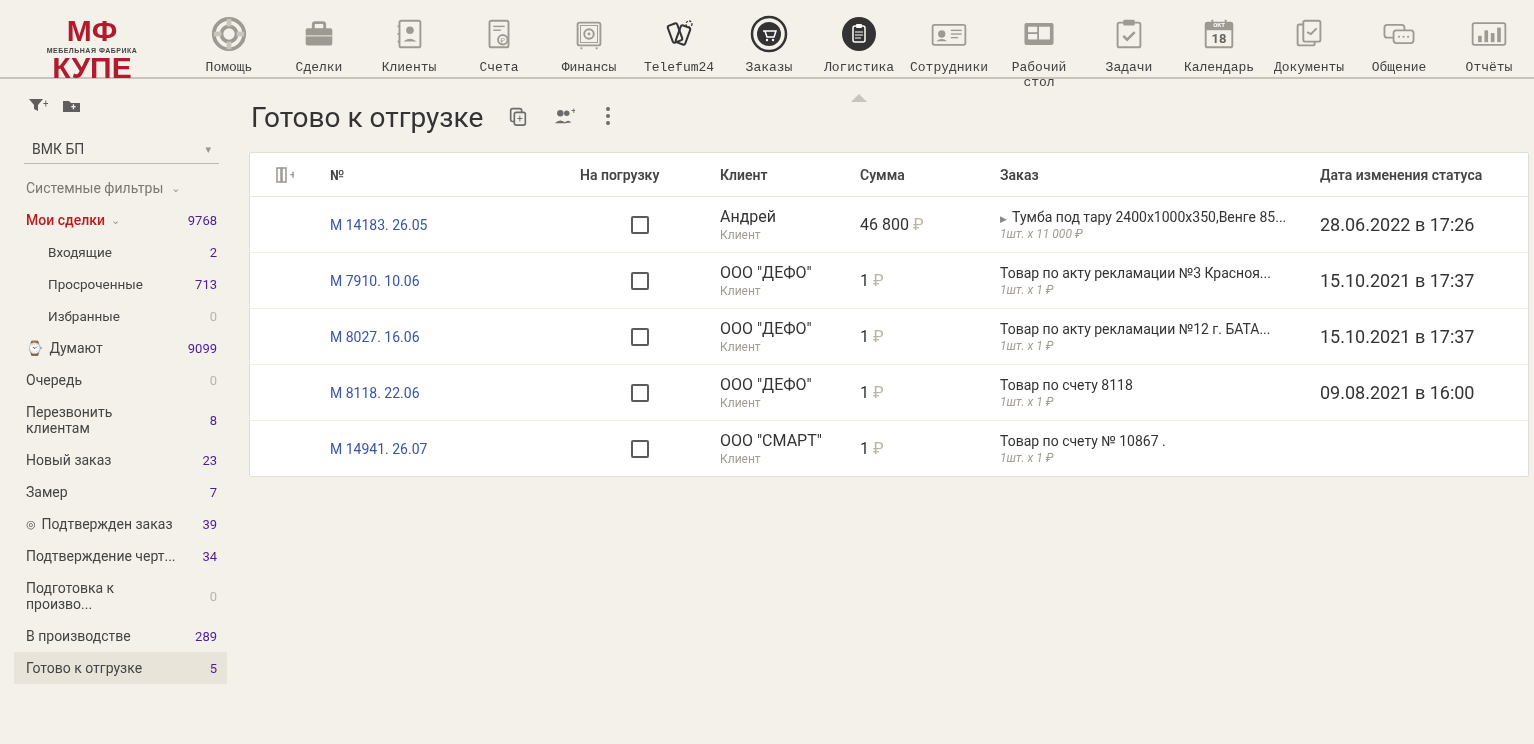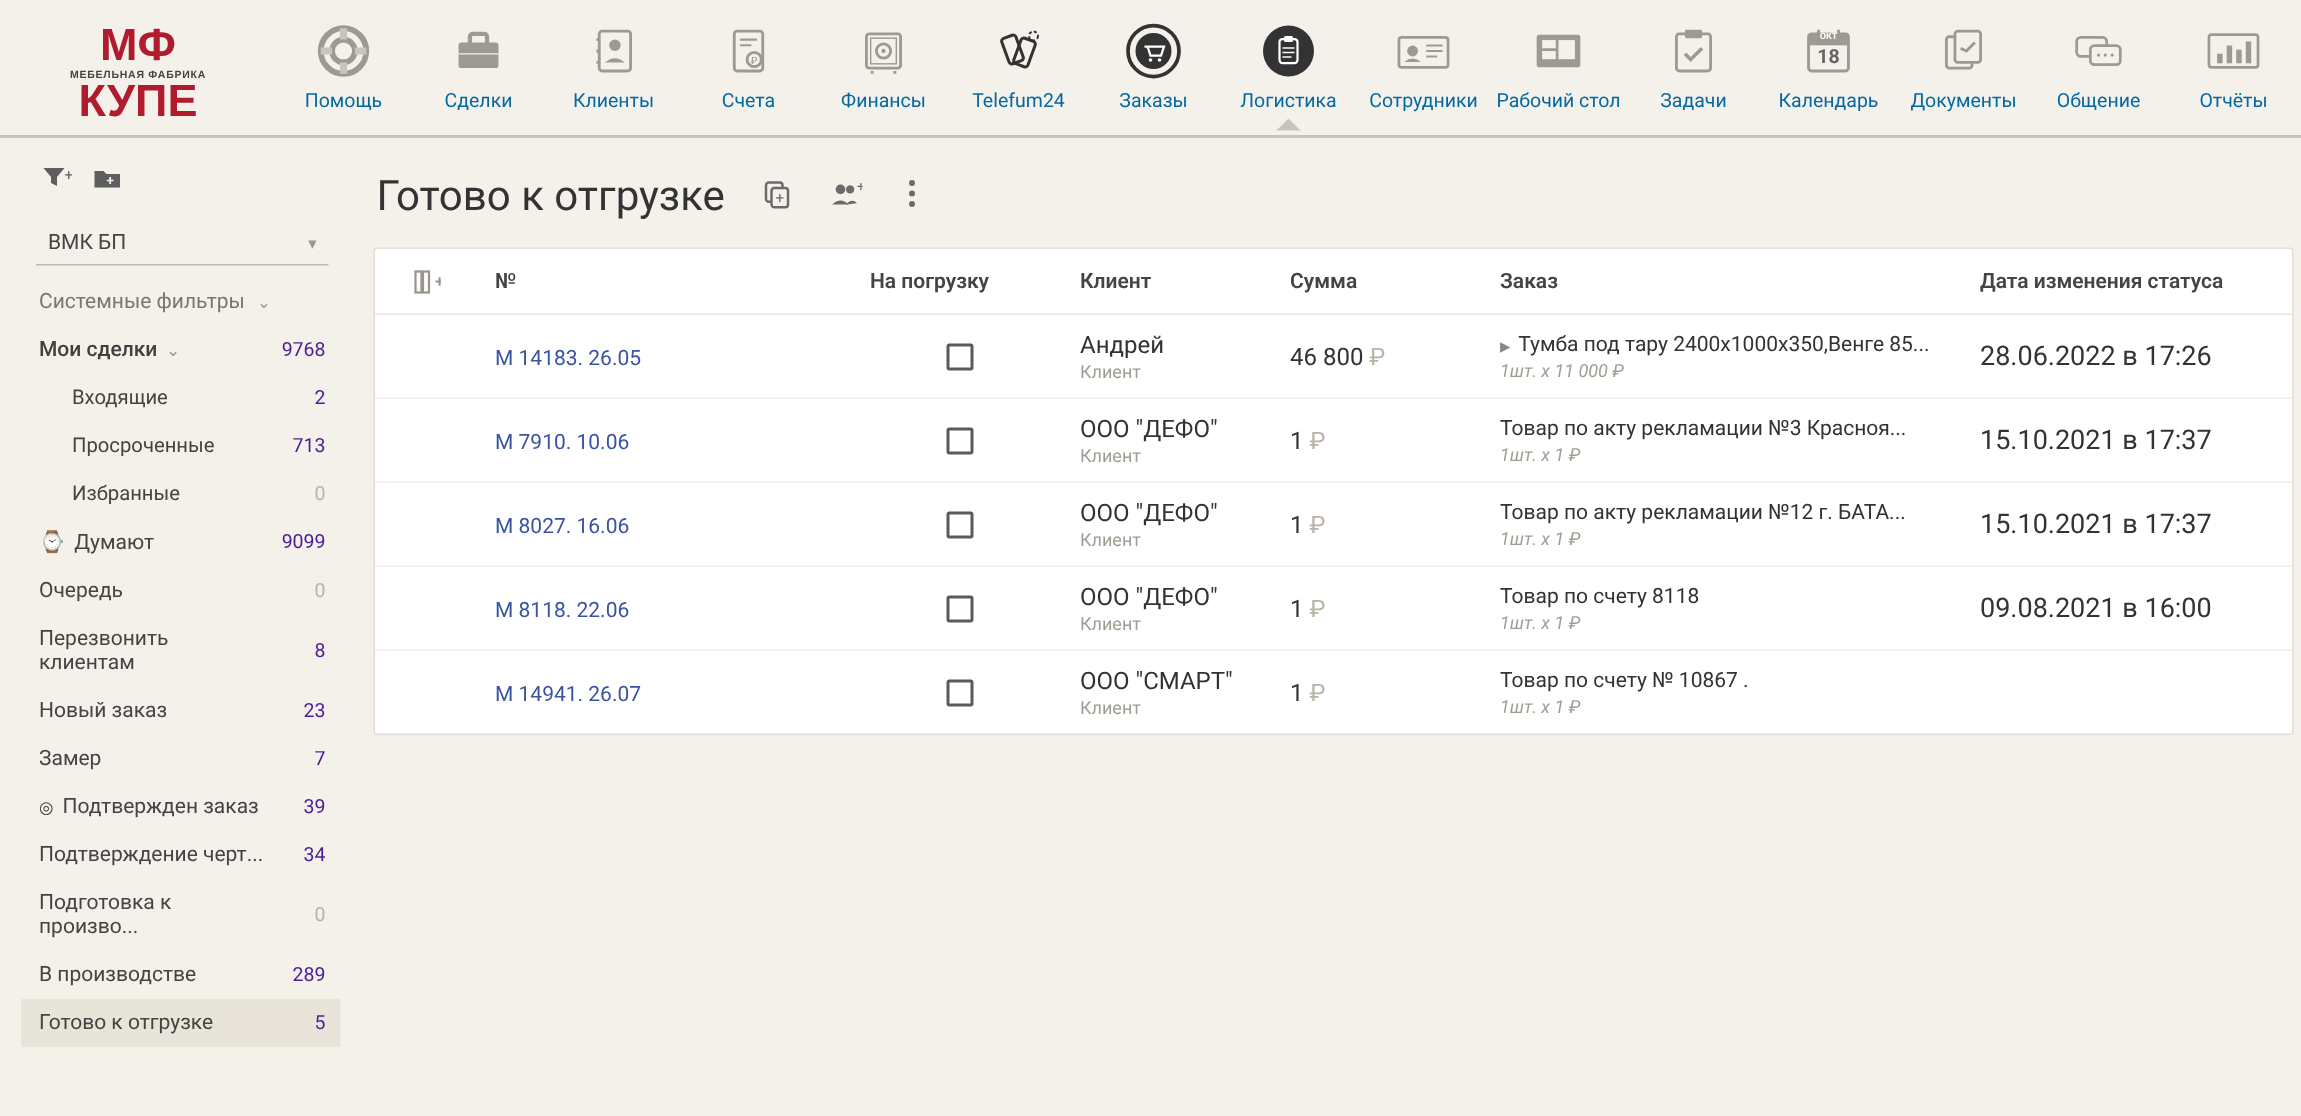--- a/index.html
+++ b/index.html
@@ -12,21 +12,21 @@
     overflow: hidden;
   }
 
   
   .topnav {
     display: flex;
     align-items: flex-start;
     background: #f4f1eb;
     border-bottom: 2px solid #c8c4bc;
     padding: 10px 0 0 0;
-    height: 92px;
+    height: 79px;
   }
   .logo-box {
     width: 188px;
     display: flex;
     justify-content: center;
     align-items: center;
     height: 80px;
   }
   .logo {
     font-weight: 900;
@@ -43,21 +43,21 @@
     justify-content: flex-start;
     width: 90px;
     cursor: pointer;
     text-align: center;
     padding-top: 4px;
   }
   .nav-icon {
     width: 40px; height: 40px;
     display:flex; align-items:center; justify-content:center;
   }
-  .nav-label { font-size: 13px; color: #0369a1; margin-top: 6px; }
+  .nav-label { font-size: 13px; color: #404040; margin-top: 6px; font-family: Liberation Mono, monospace; }
   .nav-active-marker {
     position: relative;
   }
   .nav-active-marker::after {
     content: "";
     position: absolute;
     bottom: -12px; left: 50%;
     transform: translateX(-50%);
     width: 0; height: 0;
     border-left: 8px solid transparent;
@@ -364,21 +364,21 @@
       <span class="chev">▾</span>
     </div>
 
     <div class="sb-row section">
       <span class="sb-label">Системные фильтры</span>
       <span class="chev" style="margin-right:auto; margin-left:8px;">⌄</span>
     </div>
 
     <div class="sb-row">
       <div class="sb-label-wrap">
-        <span class="sb-label" style="font-weight:500; color:#404040;">Мои сделки</span>
+        <span class="sb-label" style="font-weight:500; color:#b91c1c;">Мои сделки</span>
         <span class="chev">⌄</span>
       </div>
       <span class="count">9768</span>
     </div>
 
     <div class="sb-row indent">
       <span class="sb-label">Входящие</span>
       <span class="count">2</span>
     </div>
     <div class="sb-row indent">

